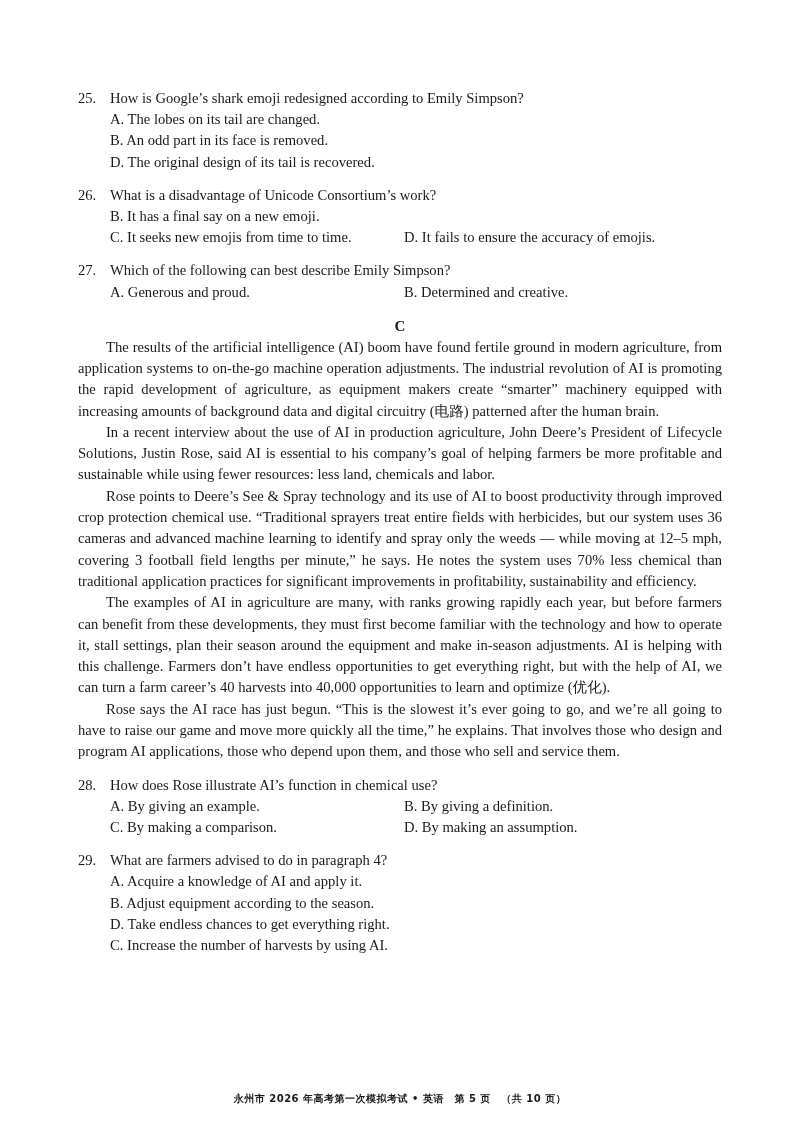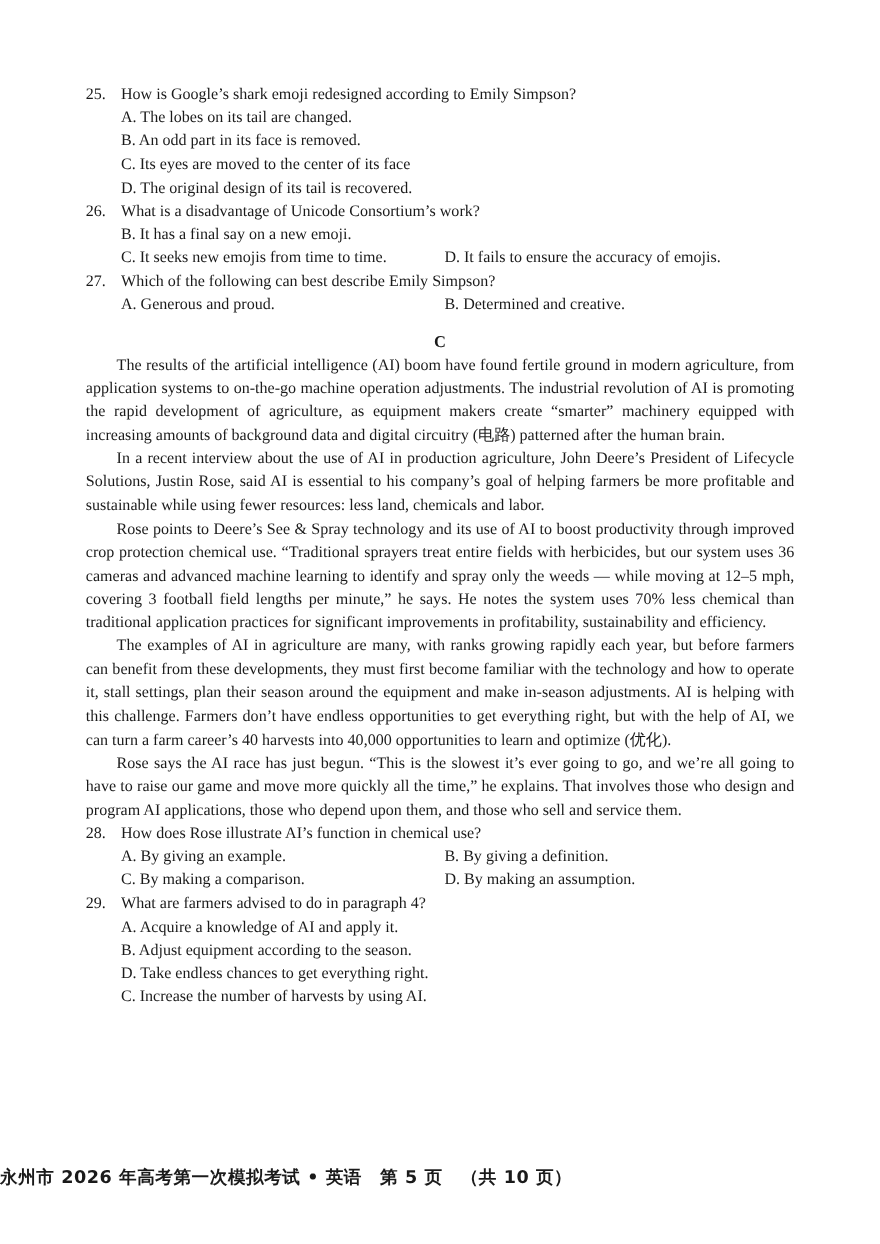--- a/index.html
+++ b/index.html
@@ -4,43 +4,42 @@
 <style>
   html, body { margin: 0; padding: 0; background: #ffffff; }
   body {
     width: 800px; height: 1131px; position: relative; overflow: hidden;
     font-family: "Liberation Serif", "DejaVu Serif", serif;
     color: #1a1a1a;
     font-size: 14.6px;
   }
   .page { position: absolute; left: 78px; top: 76px; width: 644px; }
   .line { height: 21.2px; line-height: 21.2px; white-space: nowrap; }
-  .q { position: relative; }
+  .q { position: relative; margin-top: 12px; }
   .qnum { display: inline-block; width: 32px; }
   .opt { padding-left: 32px; }
   .opt2 { padding-left: 32px; display: flex; }
   .opt2 span { display: inline-block; }
   .opt2 .c1 { width: 294px; }
   .title { text-align: center; font-weight: bold; font-size: 15px; margin-top: 12px; height: 22px; line-height: 22px; }
   .para { text-align: justify; text-align-last: left; line-height: 21.3px; text-indent: 28px; margin: 0; }
   .footer {
-    position: absolute; left: 0; right: 0; top: 1060px; 
-    font-family: "DejaVu Sans", sans-serif; font-weight: bold; font-size: 16px; letter-spacing: 0.5px;
+    position: absolute; left: 0; right: 0; top: 1092px; text-align: center;
+    font-family: "DejaVu Sans", sans-serif; font-weight: bold; font-size: 10px; letter-spacing: 0.5px;
   }
 </style>
 </head>
 <body>
 
 <div class="page">
 
   <div class="q">
     <div class="line"><span class="qnum">25.</span><span>How is Google’s shark emoji redesigned according to Emily Simpson?</span></div>
     <div class="line opt">A. The lobes on its tail are changed.</div>
     <div class="line opt">B. An odd part in its face is removed.</div>
-    <div class="line opt">C. Its eyes are moved to the center of its face</div>
     <div class="line opt">D. The original design of its tail is recovered.</div>
   </div>
 
   <div class="q">
     <div class="line"><span class="qnum">26.</span><span>What is a disadvantage of Unicode Consortium’s work?</span></div>
     <div class="line opt2">
         <span>B. It has a final say on a new emoji.</span>
       </div>
     <div class="line opt2">
         <span class="c1">C. It seeks new emojis from time to time.</span>

